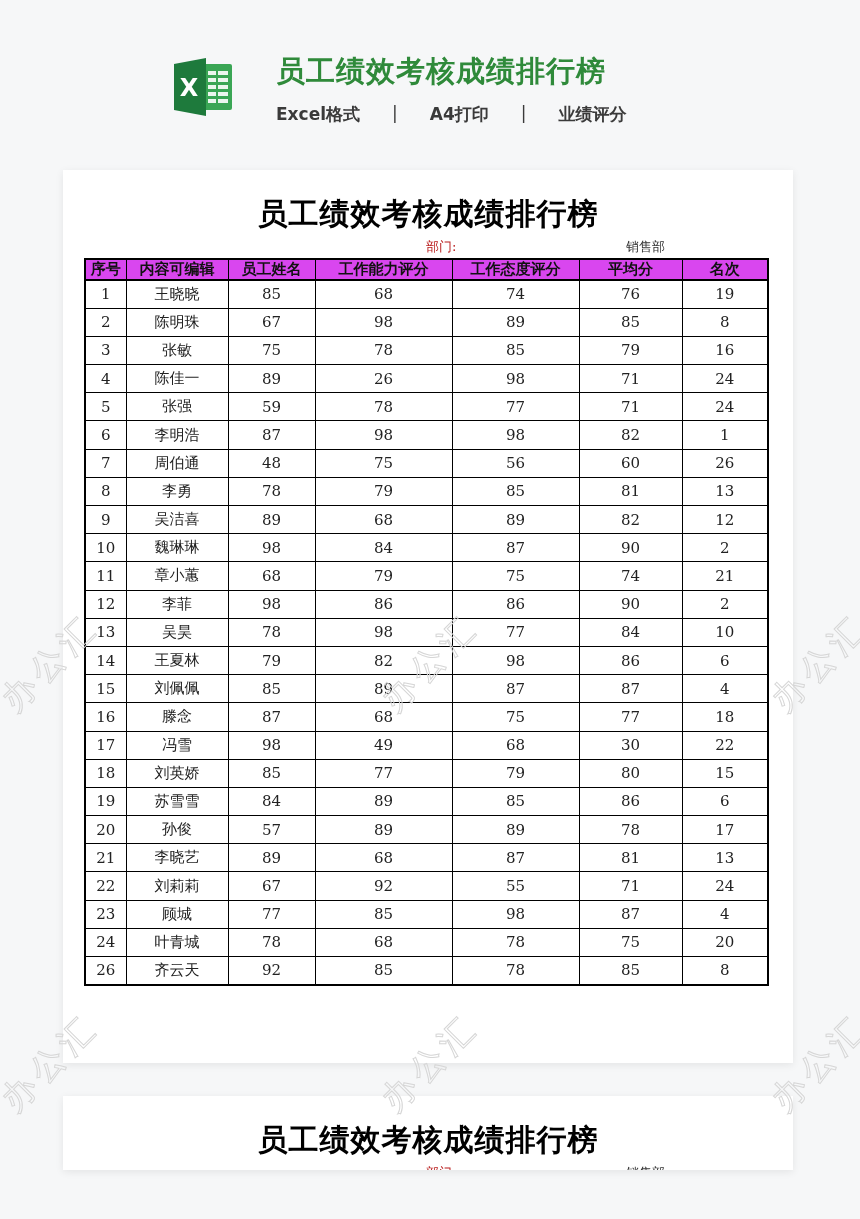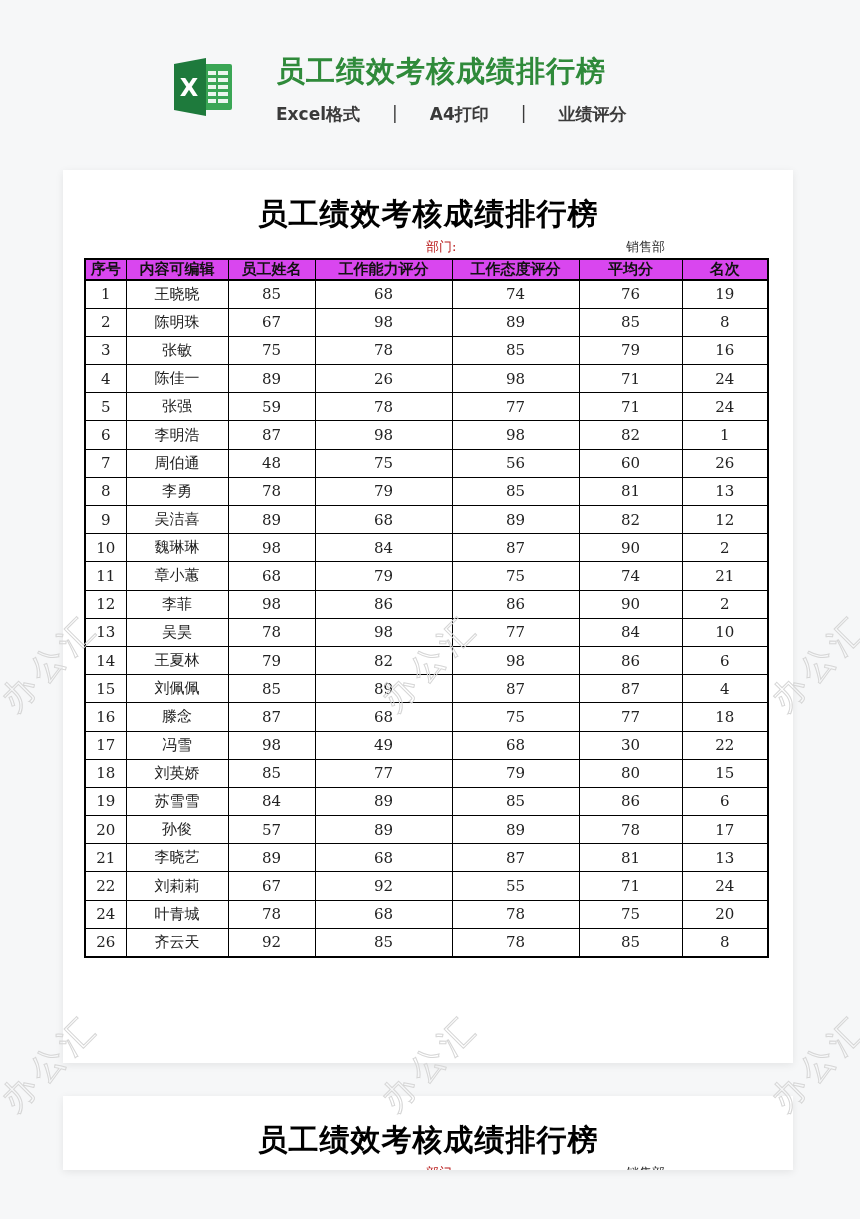--- a/index.html
+++ b/index.html
@@ -275,20 +275,29 @@
         <tr>
           <td>22</td>
           <td>刘莉莉</td>
           <td>67</td>
           <td>92</td>
           <td>55</td>
           <td>71</td>
           <td>24</td>
         </tr>
         <tr>
+          <td>23</td>
+          <td>顾城</td>
+          <td>77</td>
+          <td>85</td>
+          <td>98</td>
+          <td>87</td>
+          <td>4</td>
+        </tr>
+        <tr>
           <td>24</td>
           <td>叶青城</td>
           <td>78</td>
           <td>68</td>
           <td>78</td>
           <td>75</td>
           <td>20</td>
         </tr>
         <tr>
           <td>26</td>

